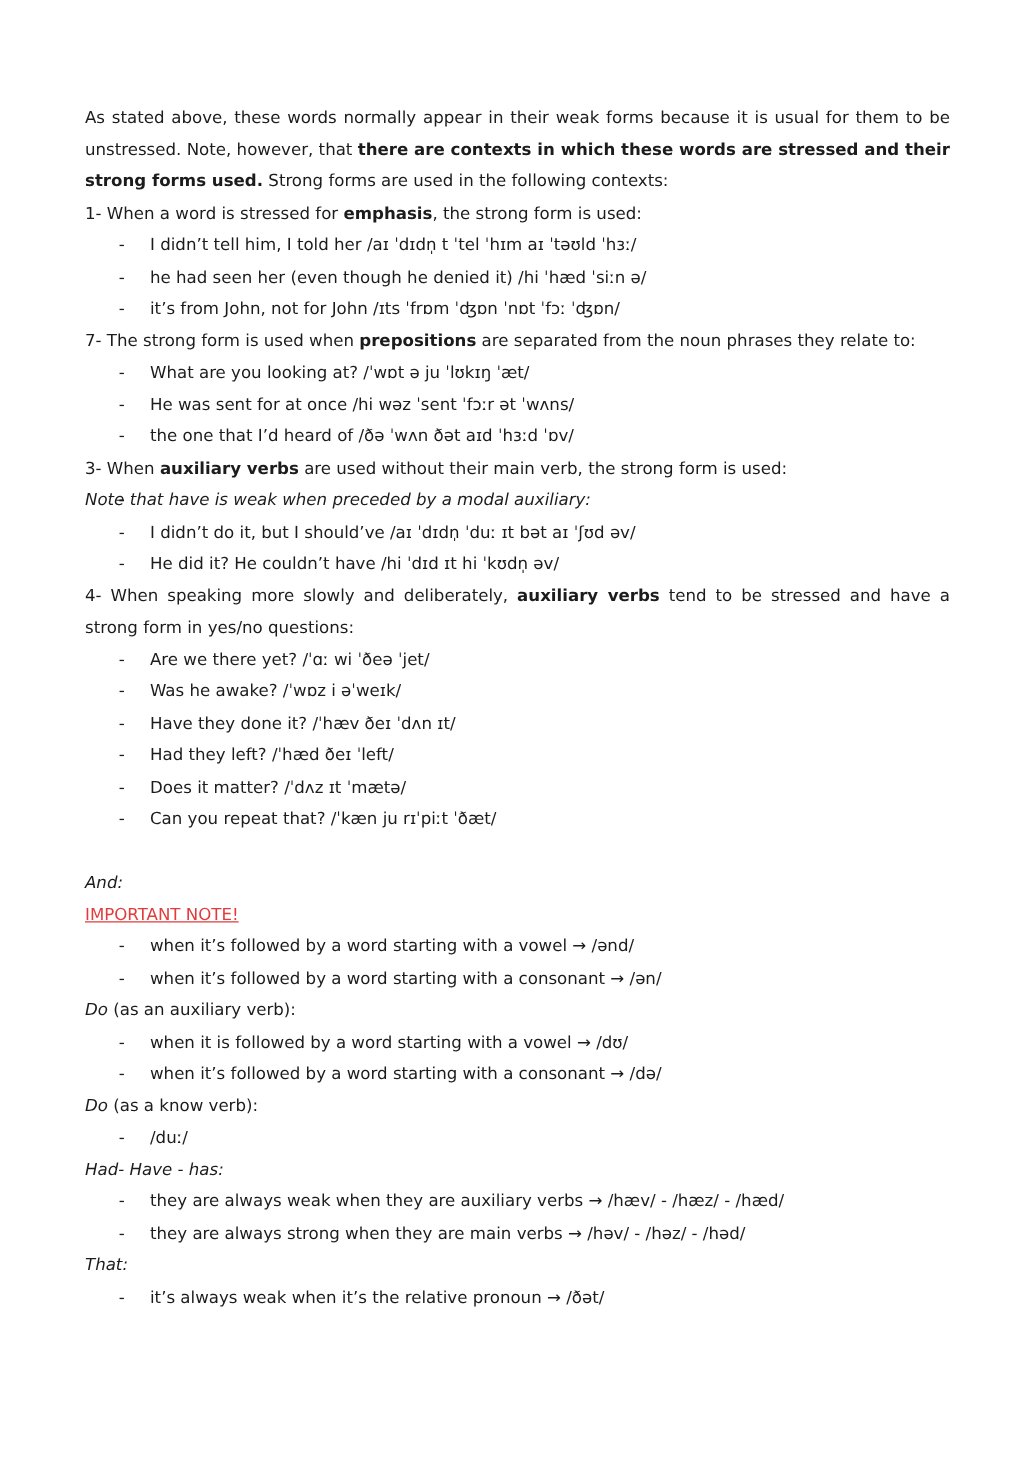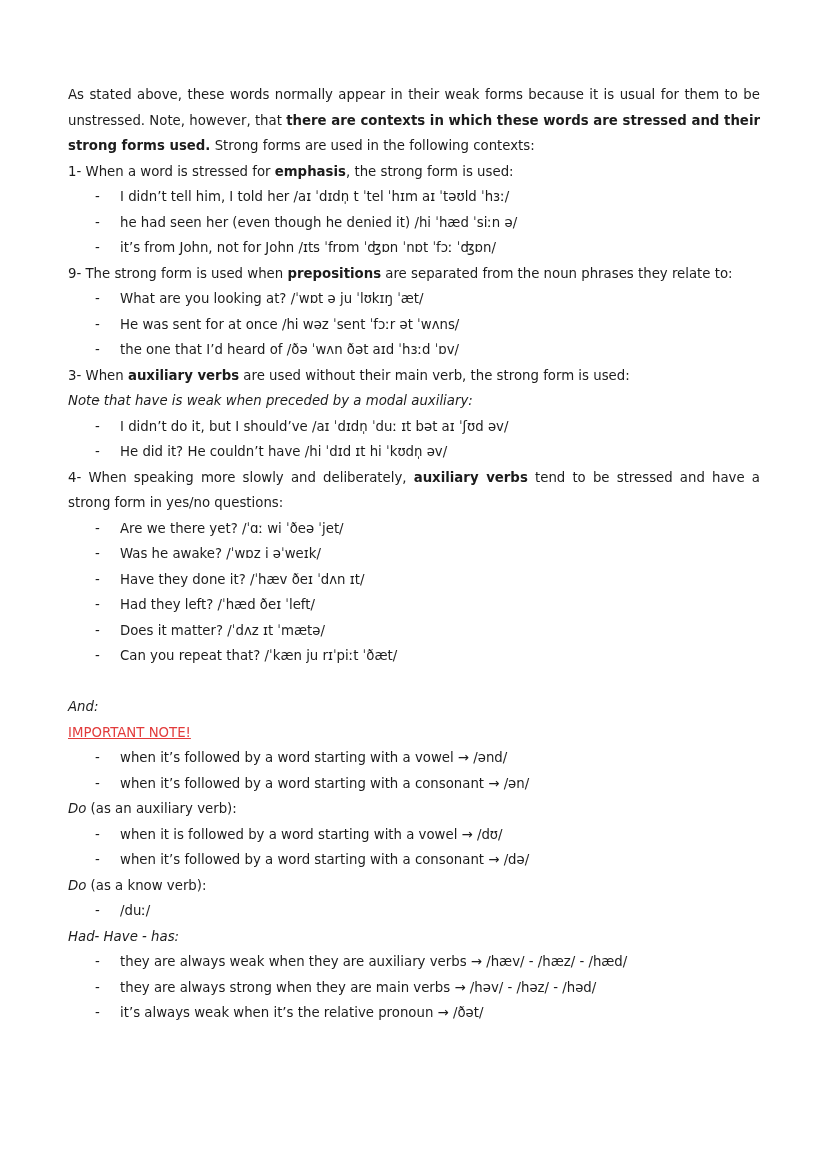--- a/index.html
+++ b/index.html
@@ -48,21 +48,21 @@
 </style>
 </head>
 <body>
 
 <div class="page">
     <div class="block p"><span>As stated above, these words normally appear in their weak forms because it is usual for them to be unstressed. Note, however, that </span><span class="bold">there are contexts in which these words are stressed and their strong forms used.</span><span> Strong forms are used in the following contexts:</span></div>
     <div class="block p"><span>1- When a word is stressed for </span><span class="bold">emphasis</span><span>, the strong form is used:</span></div>
     <div class="block li"><span class="marker">-</span><span>I didn’t tell him, I told her /aɪ ˈdɪdn̩ t ˈtel ˈhɪm aɪ ˈtəʊld ˈhɜː/</span></div>
     <div class="block li"><span class="marker">-</span><span>he had seen her (even though he denied it) /hi ˈhæd ˈsiːn ə/</span></div>
     <div class="block li"><span class="marker">-</span><span>it’s from John, not for John /ɪts ˈfrɒm ˈʤɒn ˈnɒt ˈfɔː ˈʤɒn/</span></div>
-    <div class="block p"><span>9- The strong form is used when </span><span class="bold">prepositions</span><span> are separated from the noun phrases they relate to:</span></div>
+    <div class="block p"><span>7- The strong form is used when </span><span class="bold">prepositions</span><span> are separated from the noun phrases they relate to:</span></div>
     <div class="block li"><span class="marker">-</span><span>What are you looking at? /ˈwɒt ə ju ˈlʊkɪŋ ˈæt/</span></div>
     <div class="block li"><span class="marker">-</span><span>He was sent for at once /hi wəz ˈsent ˈfɔːr ət ˈwʌns/</span></div>
     <div class="block li"><span class="marker">-</span><span>the one that I’d heard of /ðə ˈwʌn ðət aɪd ˈhɜːd ˈɒv/</span></div>
     <div class="block p"><span>3- When </span><span class="bold">auxiliary verbs</span><span> are used without their main verb, the strong form is used:</span></div>
     <div class="block li"><span class="marker">-</span></div>
     <div class="block li"><span class="marker">-</span></div>
     <div class="block li"><span class="marker">-</span></div>
     <div class="block p"><span class="italic">Note that have is weak when preceded by a modal auxiliary:</span></div>
     <div class="block li"><span class="marker">-</span><span>I didn’t do it, but I should’ve /aɪ ˈdɪdn̩ ˈduː ɪt bət aɪ ˈʃʊd əv/</span></div>
     <div class="block li"><span class="marker">-</span><span>He did it? He couldn’t have /hi ˈdɪd ɪt hi ˈkʊdn̩ əv/</span></div>
@@ -79,14 +79,15 @@
     <div class="block li"><span class="marker">-</span><span>when it’s followed by a word starting with a vowel → /ənd/</span></div>
     <div class="block li"><span class="marker">-</span><span>when it’s followed by a word starting with a consonant → /ən/</span></div>
     <div class="block p"><span class="italic">Do</span><span> (as an auxiliary verb):</span></div>
     <div class="block li"><span class="marker">-</span><span>when it is followed by a word starting with a vowel → /dʊ/</span></div>
     <div class="block li"><span class="marker">-</span><span>when it’s followed by a word starting with a consonant → /də/</span></div>
     <div class="block p"><span class="italic">Do</span><span> (as a know verb):</span></div>
     <div class="block li"><span class="marker">-</span><span>/duː/</span></div>
     <div class="block p"><span class="italic">Had- Have - has:</span></div>
     <div class="block li"><span class="marker">-</span><span>they are always weak when they are auxiliary verbs → /hæv/ - /hæz/ - /hæd/</span></div>
     <div class="block li"><span class="marker">-</span><span>they are always strong when they are main verbs → /həv/ - /həz/ - /həd/</span></div>
+    <div class="block p"><span class="italic">That:</span></div>
     <div class="block li"><span class="marker">-</span><span>it’s always weak when it’s the relative pronoun → /ðət/</span></div>
   </div>
 
 </body></html>

